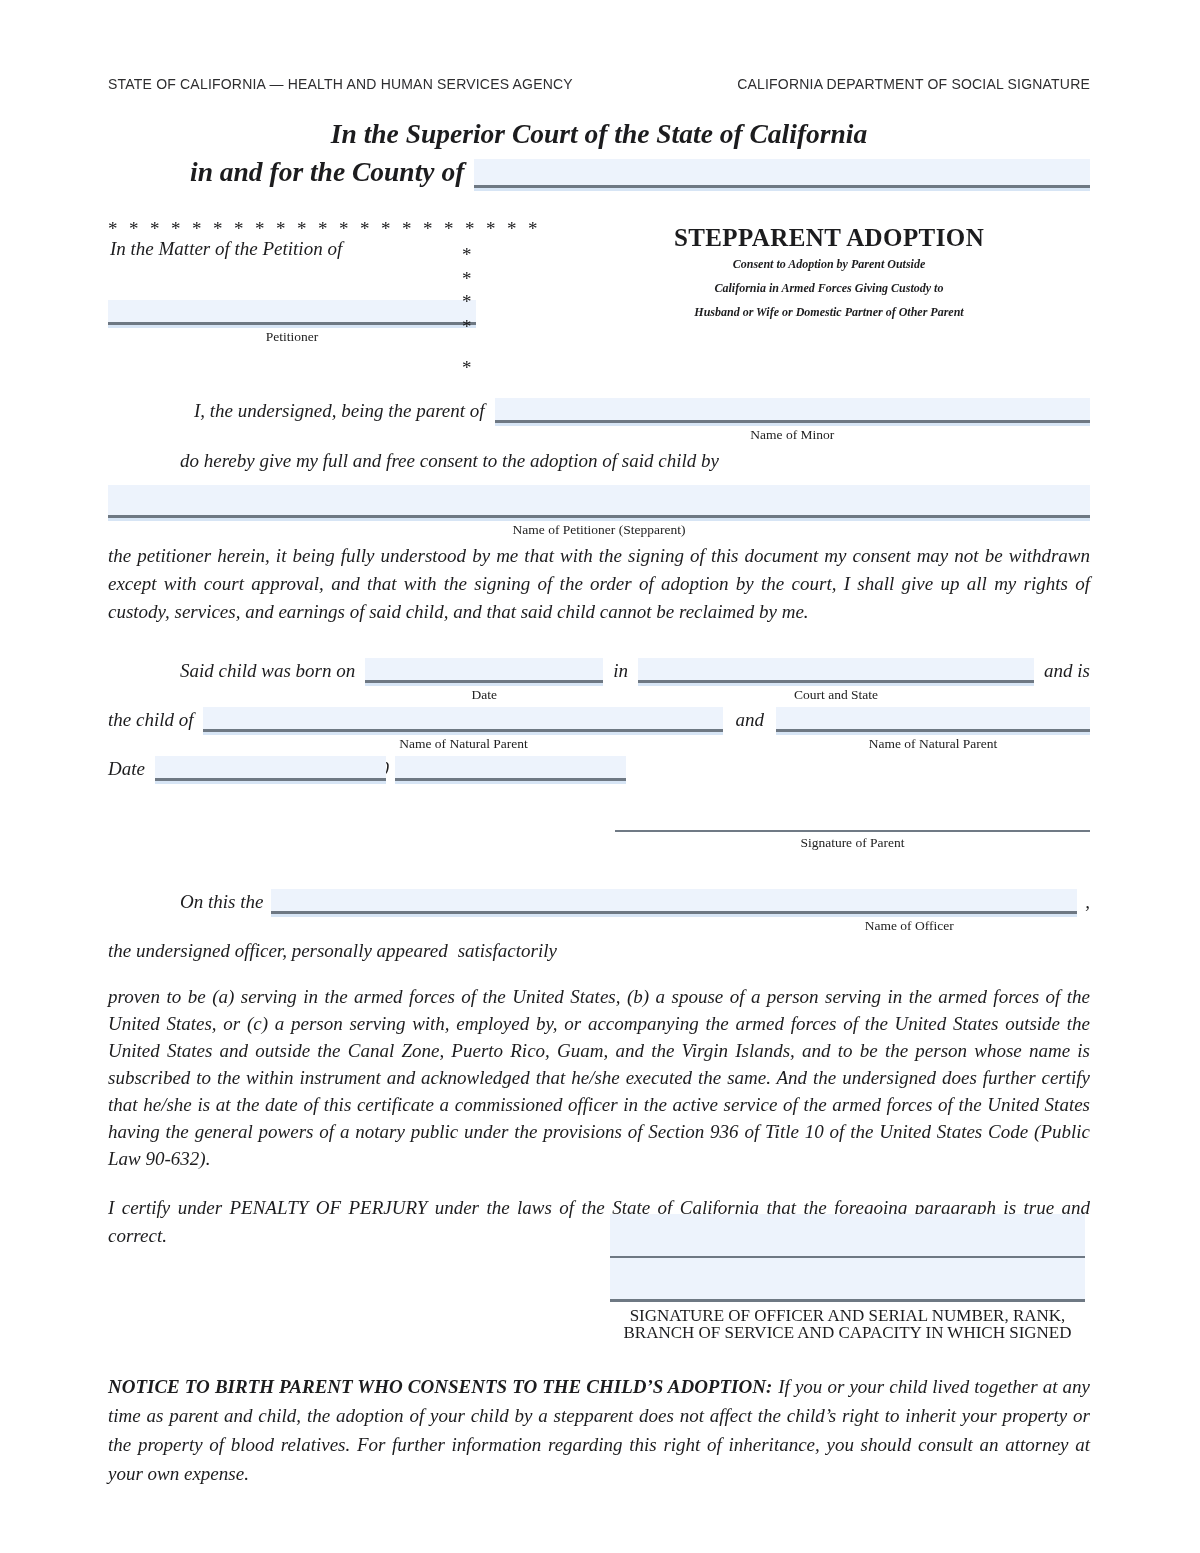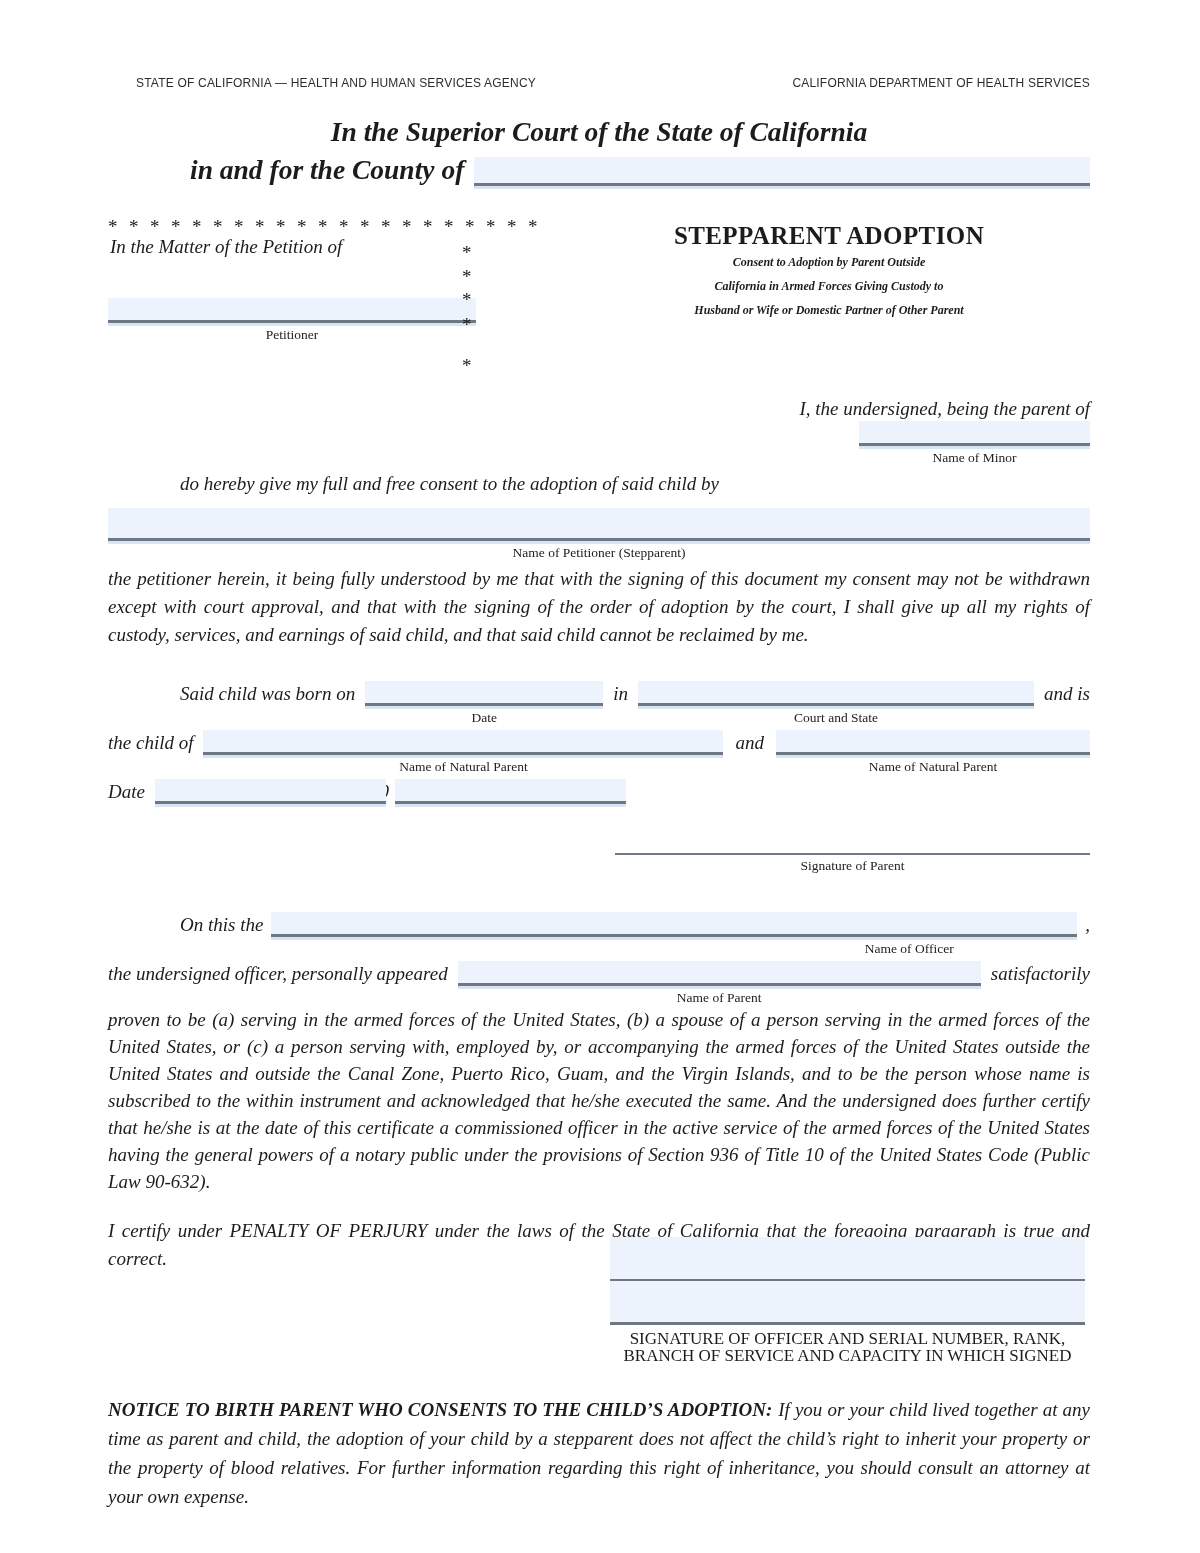--- a/index.html
+++ b/index.html
@@ -8,21 +8,21 @@
     overflow:hidden;
     font-family:"Liberation Serif","DejaVu Serif",serif;
     font-style:italic; font-size:19px; color:#1c1c1e;
   }
   .content { position:absolute; left:108px; top:0; width:982px; }
 
   
   .top-header {
     display:flex; justify-content:space-between; padding-top:76px;
     font-family:"Liberation Sans","DejaVu Sans",sans-serif;
-    font-style:normal; font-size:12px; color:#2d2d2f; letter-spacing:0.2px;margin-left:28px;
+    font-style:normal; font-size:14px; color:#2d2d2f; letter-spacing:0.2px;
   }
   .record-note { margin-top:24px; font-style:normal; font-size:17px; }
 
   
   .title1 { margin-top:26px; text-align:center; font-weight:bold; font-size:27.5px; }
   .title2row { display:flex; align-items:flex-end; margin-left:82px; margin-top:6px;
                font-weight:bold; font-size:27.5px; }
 
   
   .field {
@@ -47,21 +47,21 @@
   .matter { position:absolute; left:2px; top:20px; }
   .pet-wrap { position:absolute; left:0; top:82px; width:368px; }
   .ast-col span { position:absolute; left:354px; font-style:normal; font-size:19px; }
   .ac1{top:26px;} .ac2{top:50px;} .ac3{top:73px;} .ac4{top:98px;} .ac5{top:139px;}
   .right-block { position:absolute; left:460px; top:6px; width:522px; text-align:center; }
   .rb-heading { font-style:normal; font-weight:bold; font-size:25px; letter-spacing:0.4px; }
   .rb-sub { font-weight:bold; font-size:12px; line-height:24px; }
 
   .para { text-align:justify; line-height:28px; margin:0; }
 
-  .consent-line1 { margin-left:86px; margin-top:16px;flex-direction:column; }
+  .consent-line1 { margin-left:86px; margin-top:16px; }
   .consent-line2 { margin-left:72px; margin-top:26px; line-height:24px; }
   .step-field-wrap { margin-top:12px; }
 
   .para1 { margin-top:24px; }
 
   .born-row { margin-left:72px; margin-top:32px; }
   .childof-row { margin-top:24px; }
   .date-row { margin-top:24px; }
 
   .sig-parent { width:475px; margin-left:507px; margin-top:48px; position:relative; }
@@ -84,21 +84,21 @@
   .notice-lead { font-weight:bold; margin-right:6px; }
 </style>
 </head>
 <body>
 
 <div class="page">
   <div class="content">
 
     <div class="top-header">
       <span>STATE OF CALIFORNIA — HEALTH AND HUMAN SERVICES AGENCY</span>
-      <span>CALIFORNIA DEPARTMENT OF HEALTH SERVICES</span>
+      <span>CALIFORNIA DEPARTMENT OF SOCIAL SIGNATURE</span>
     </div>
 
 
     <div class="title1">In the Superior Court of the State of California</div>
     <div class="title2row">
       <span class="txt">in and for the County of</span>
       <span class="fwrap" style="flex:1; margin-left:10px;">
         <input class="field" style="flex: 1 1 0%; height: 29px;">
       </span>
     </div>
@@ -204,24 +204,20 @@
       <span class="txt">, before me</span>
       <span class="fwrap" style="flex:1; margin-left:8px;">
         <input class="field" style="flex: 1 1 0%;">
         <span class="flabel">Name of Officer</span>
       </span>
       <span class="txt" style="margin-left:8px;">,</span>
     </div>
 
     <div class="row appeared-row">
       <span class="txt">the undersigned officer, personally appeared</span>
-      <span class="fwrap" style="flex:1; margin-left:10px;">
-        <input class="field" style="flex: 1 1 0%;">
-        <span class="flabel">Name of Parent</span>
-      </span>
       <span class="txt" style="margin-left:10px;">satisfactorily</span>
     </div>
 
     <p class="para para2">proven to be (a) serving in the armed forces of the United States, (b) a spouse of a person serving in the armed forces of the United States, or (c) a person serving with, employed by, or accompanying the armed forces of the United States outside the United States and outside the Canal Zone, Puerto Rico, Guam, and the Virgin Islands, and to be the person whose name is subscribed to the within instrument and acknowledged that he/she executed the same. And the undersigned does further certify that he/she is at the date of this certificate a commissioned officer in the active service of the armed forces of the United States having the general powers of a notary public under the provisions of Section 936 of Title 10 of the United States Code (Public Law 90-632).</p>
 
     <div class="certify-section">
       <p class="para certify-text">I certify under PENALTY OF PERJURY under the laws of the State of California that the foregoing paragraph is true and correct.</p>
       <div class="officer-box">
         <div class="ob-blue">
           <div class="ob-line1"></div>

